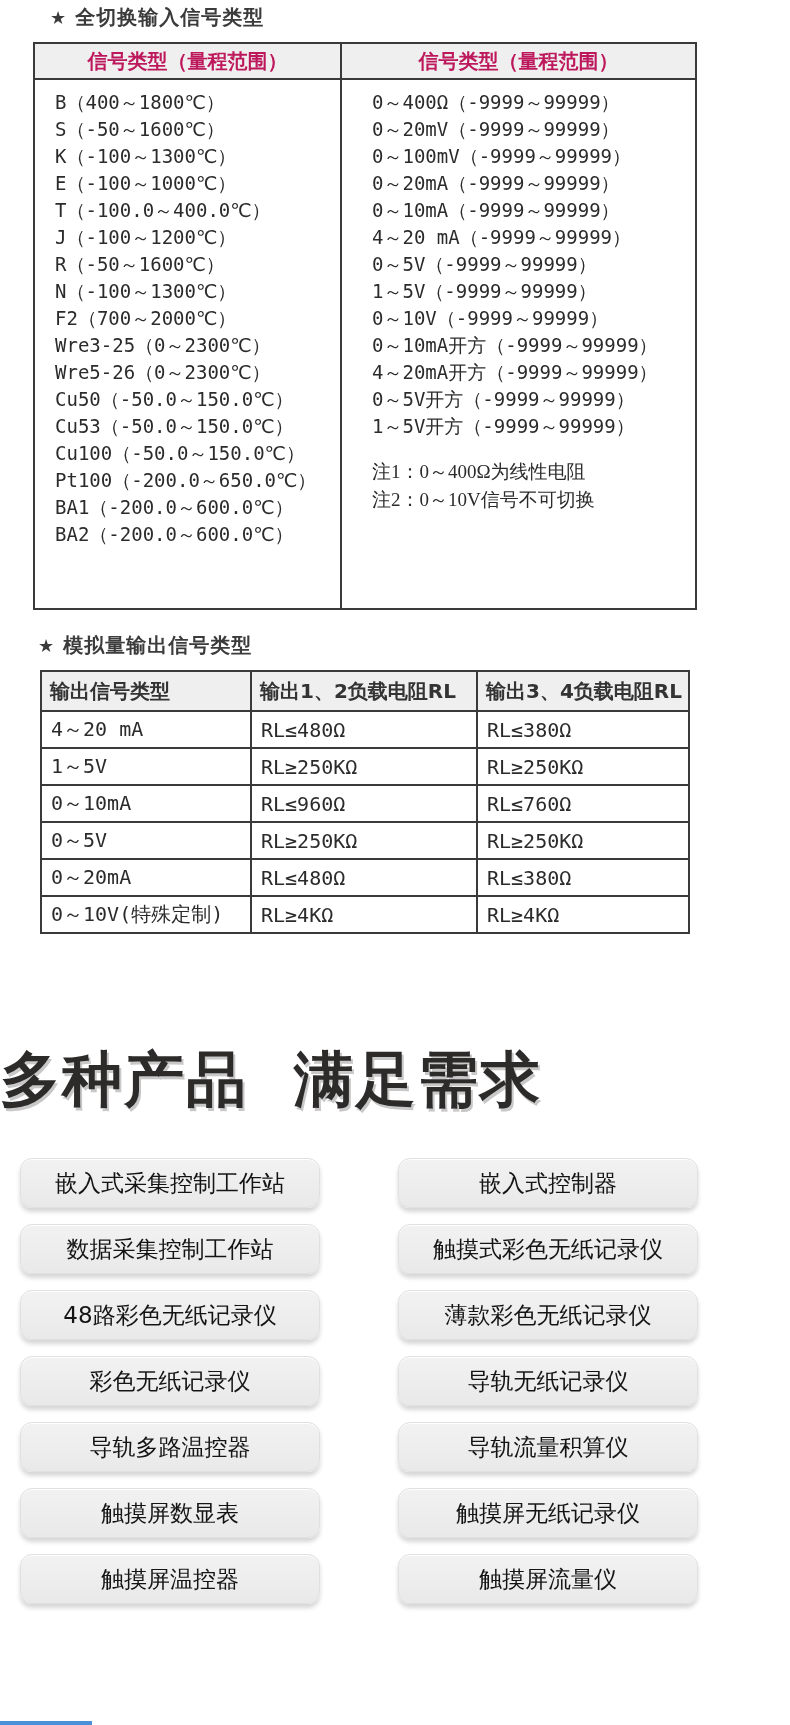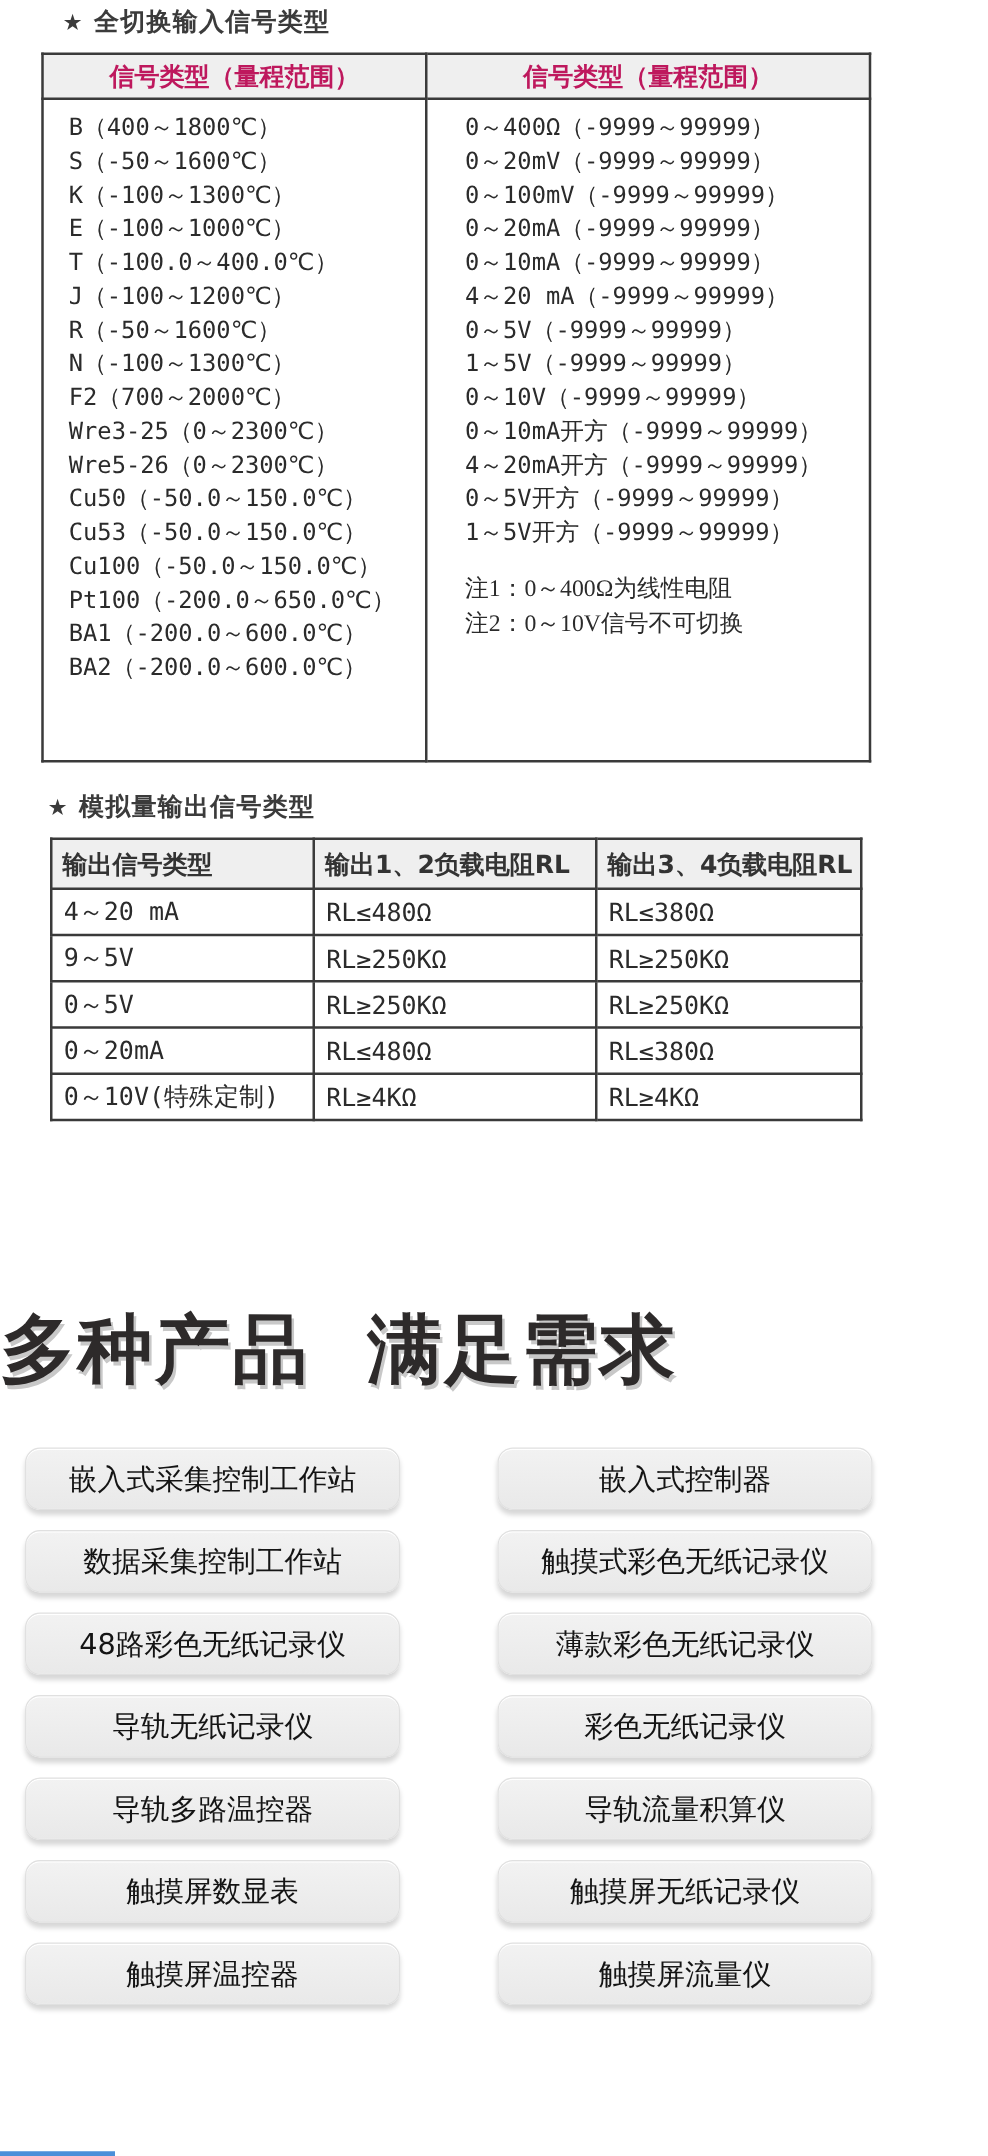--- a/index.html
+++ b/index.html
@@ -182,23 +182,28 @@
         <th>输出3、4负载电阻RL</th>
       </tr>
     </thead>
     <tbody>
       <tr>
         <td>4～20 mA</td>
         <td>RL≤480Ω</td>
         <td>RL≤380Ω</td>
       </tr>
       <tr>
-        <td>9～5V</td>
-        <td>RL≥250KΩ</td>
-        <td>RL≥250KΩ</td>
+        <td>1～5V</td>
+        <td>RL≥250KΩ</td>
+        <td>RL≥250KΩ</td>
+      </tr>
+      <tr>
+        <td>0～10mA</td>
+        <td>RL≤960Ω</td>
+        <td>RL≤760Ω</td>
       </tr>
       <tr>
         <td>0～5V</td>
         <td>RL≥250KΩ</td>
         <td>RL≥250KΩ</td>
       </tr>
       <tr>
         <td>0～20mA</td>
         <td>RL≤480Ω</td>
         <td>RL≤380Ω</td>
@@ -213,22 +218,22 @@
 
   <div class="big-heading">多种产品  满足需求</div>
 
   <div class="products">
     <div class="product-btn">嵌入式采集控制工作站</div>
     <div class="product-btn">嵌入式控制器</div>
     <div class="product-btn">数据采集控制工作站</div>
     <div class="product-btn">触摸式彩色无纸记录仪</div>
     <div class="product-btn">48路彩色无纸记录仪</div>
     <div class="product-btn">薄款彩色无纸记录仪</div>
+    <div class="product-btn">彩色无纸记录仪</div>
     <div class="product-btn">导轨无纸记录仪</div>
-    <div class="product-btn">彩色无纸记录仪</div>
     <div class="product-btn">导轨多路温控器</div>
     <div class="product-btn">导轨流量积算仪</div>
     <div class="product-btn">触摸屏数显表</div>
     <div class="product-btn">触摸屏无纸记录仪</div>
     <div class="product-btn">触摸屏温控器</div>
     <div class="product-btn">触摸屏流量仪</div>
   </div>
 
   <div class="bottom-bar"></div>
 

